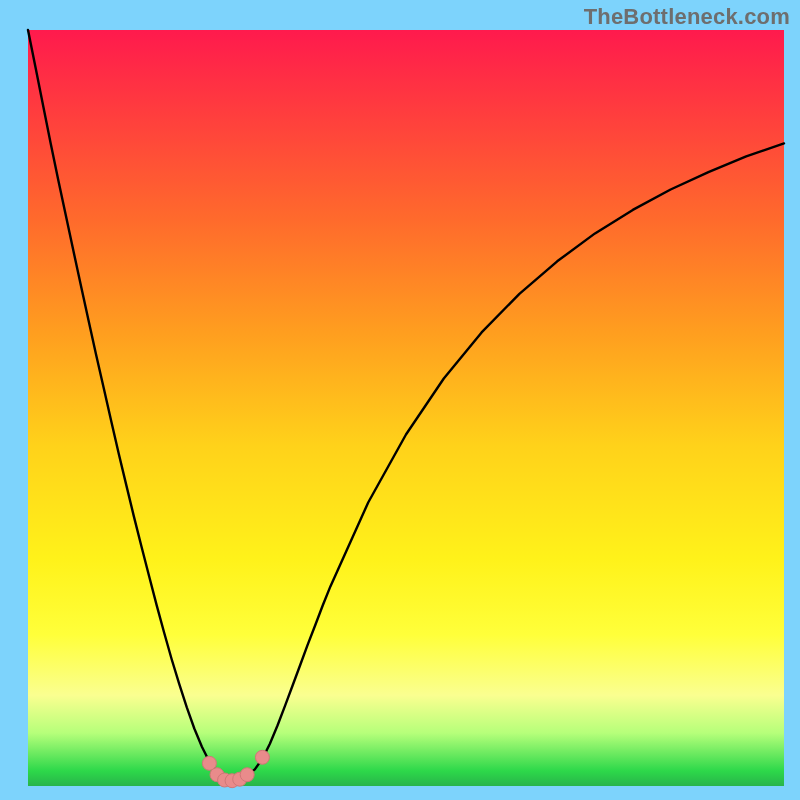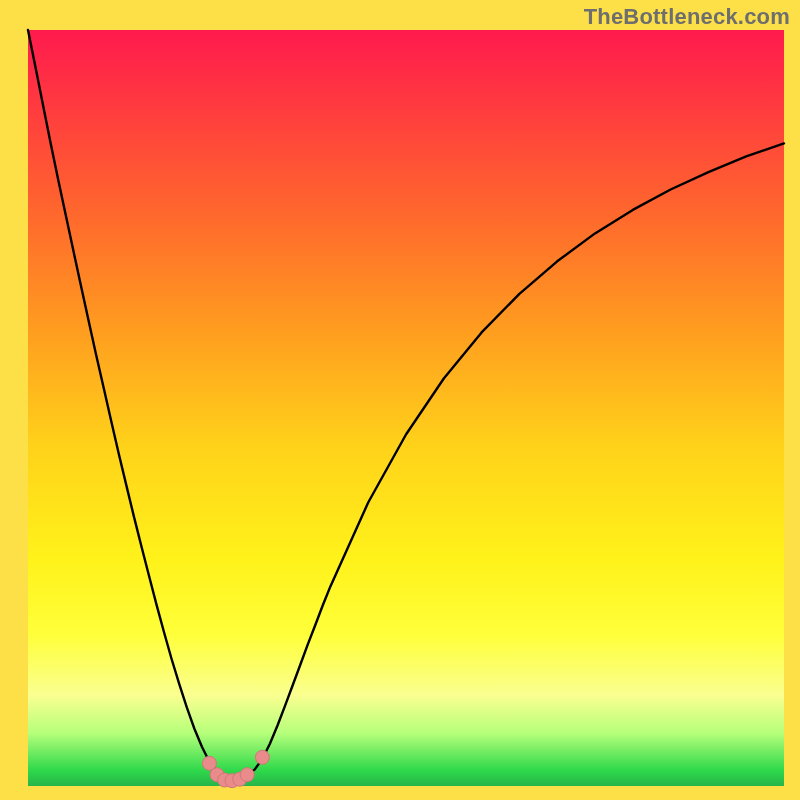--- a/index.html
+++ b/index.html
@@ -10,21 +10,21 @@
     background: #000;
     overflow: hidden;
     font-family: Arial, Helvetica, sans-serif;
   }
   .frame {
     position: absolute;
     left: 0;
     top: 0;
     width: 800px;
     height: 800px;
-    background: #fde047;
+    background: #7dd3fc;
   }
   .plot-area {
     position: absolute;
     left: 28px;
     top: 30px;
     width: 756px;
     height: 756px;
     background: linear-gradient(
       to bottom,
       #ff1a4d 0%,

